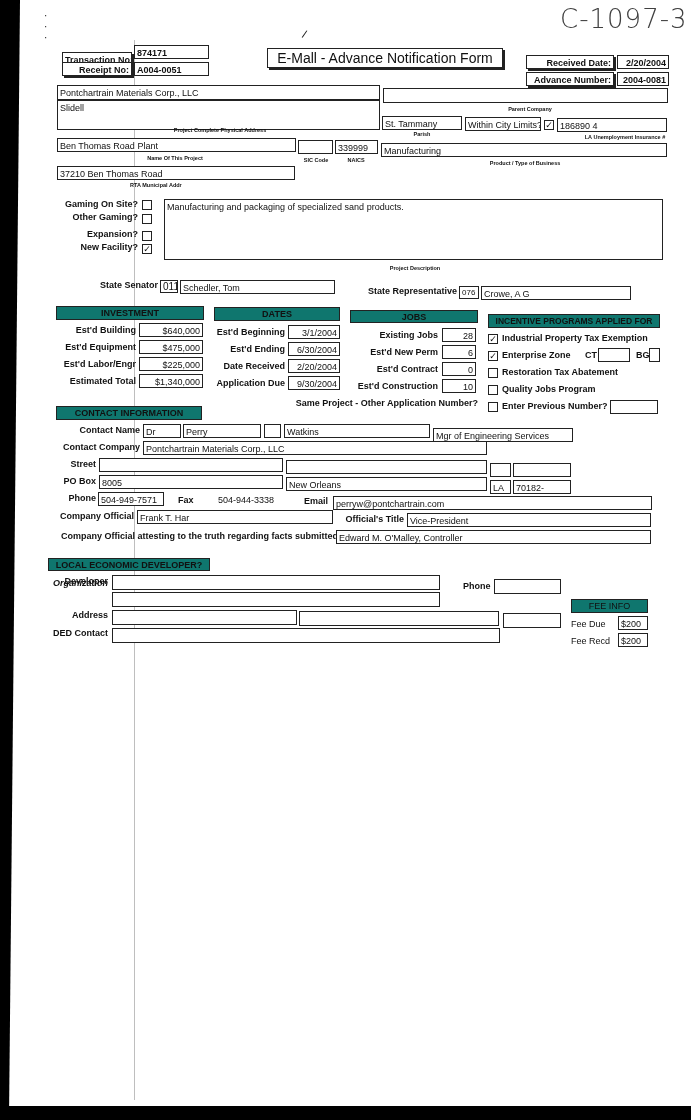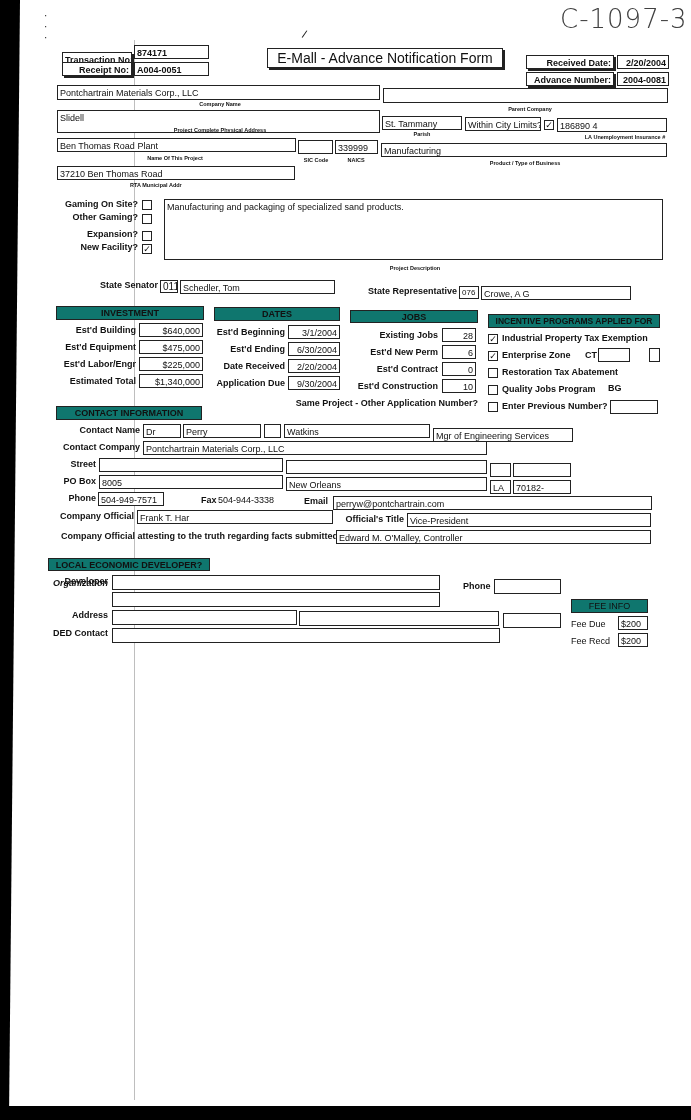--- a/index.html
+++ b/index.html
@@ -45,21 +45,21 @@
 <div class="box r shadow" style="left:526px;top:55px;width:88px;height:14px;font-weight:bold;">Received Date:</div>
 <div class="box r" style="left:617px;top:55px;width:52px;height:14px;font-weight:bold;">2/20/2004</div>
 <div class="box r shadow" style="left:526px;top:72px;width:88px;height:14px;font-weight:bold;">Advance Number:</div>
 <div class="box r" style="left:617px;top:72px;width:52px;height:14px;font-weight:bold;">2004-0081</div>
 
 <div class="box" style="left:57px;top:85px;width:323px;height:15px;">Pontchartrain Materials Corp., LLC</div>
 <div class="cap" style="left:180px;top:101px;width:80px;">Company Name</div>
 <div class="box" style="left:383px;top:88px;width:285px;height:15px;"></div>
 <div class="cap" style="left:490px;top:106px;width:80px;">Parent Company</div>
 
-<div class="box" style="left:57px;top:110px;width:323px;height:23px;">Slidell</div>
+<div class="box" style="left:57px;top:100px;width:323px;height:30px;">Slidell</div>
 <div class="cap" style="left:150px;top:127px;width:140px;">Project Complete Physical Address</div>
 <div class="box" style="left:382px;top:116px;width:80px;height:14px;">St. Tammany</div>
 <div class="cap" style="left:402px;top:131px;width:40px;">Parish</div>
 <div class="box" style="left:465px;top:117px;width:76px;height:14px;">Within City Limits?</div>
 <div class="cb" style="left:544px;top:120px;">✓</div>
 <div class="box" style="left:557px;top:118px;width:110px;height:14px;">186890 4</div>
 <div class="cap" style="left:560px;top:134px;width:130px;">LA Unemployment Insurance #</div>
 
 <div class="box" style="left:57px;top:138px;width:239px;height:14px;">Ben Thomas Road Plant</div>
 <div class="cap" style="left:120px;top:155px;width:110px;">Name Of This Project</div>
@@ -123,21 +123,21 @@
 <div class="box r" style="left:442px;top:379px;width:34px;height:14px;">10</div>
 <div class="lbl r" style="left:280px;top:398px;width:198px;">Same Project - Other Application Number?</div>
 
 <div class="hdr" style="left:488px;top:314px;width:172px;height:14px;font-size:8.5px;">INCENTIVE PROGRAMS APPLIED FOR</div>
 <div class="cb" style="left:488px;top:334px;">✓</div>
 <div class="lbl" style="left:502px;top:333px;">Industrial Property Tax Exemption</div>
 <div class="cb" style="left:488px;top:351px;">✓</div>
 <div class="lbl" style="left:502px;top:350px;">Enterprise Zone</div>
 <div class="lbl" style="left:585px;top:350px;">CT</div>
 <div class="box" style="left:598px;top:348px;width:32px;height:14px;"></div>
-<div class="lbl" style="left:608px;top:350px;margin-top:33px;">BG</div>
+<div class="lbl" style="left:636px;top:350px;">BG</div>
 <div class="box" style="left:649px;top:348px;width:11px;height:14px;"></div>
 <div class="cb" style="left:488px;top:368px;"></div>
 <div class="lbl" style="left:502px;top:367px;">Restoration Tax Abatement</div>
 <div class="cb" style="left:488px;top:385px;"></div>
 <div class="lbl" style="left:502px;top:384px;">Quality Jobs Program</div>
 <div class="cb" style="left:488px;top:402px;"></div>
 <div class="lbl" style="left:502px;top:401px;">Enter Previous Number?</div>
 <div class="box" style="left:610px;top:400px;width:48px;height:14px;"></div>
 
 <div class="hdr" style="left:56px;top:406px;width:146px;height:14px;">CONTACT INFORMATION</div>
@@ -158,21 +158,21 @@
 <div class="box" style="left:513px;top:463px;width:58px;height:14px;"></div>
 
 <div class="lbl r" style="left:56px;top:476px;width:40px;">PO Box</div>
 <div class="box" style="left:99px;top:475px;width:184px;height:14px;">8005</div>
 <div class="box" style="left:286px;top:477px;width:201px;height:14px;">New Orleans</div>
 <div class="box" style="left:490px;top:480px;width:21px;height:14px;">LA</div>
 <div class="box" style="left:513px;top:480px;width:58px;height:14px;">70182-</div>
 
 <div class="lbl r" style="left:56px;top:493px;width:40px;">Phone</div>
 <div class="box" style="left:98px;top:492px;width:66px;height:14px;">504-949-7571</div>
-<div class="lbl" style="left:201px;top:495px;">Fax</div>
+<div class="lbl" style="left:178px;top:495px;">Fax</div>
 <div class="abs" style="left:218px;top:495px;font-size:9px;">504-944-3338</div>
 <div class="lbl" style="left:304px;top:496px;">Email</div>
 <div class="box" style="left:333px;top:496px;width:319px;height:14px;">perryw@pontchartrain.com</div>
 
 <div class="lbl r" style="left:50px;top:511px;width:84px;">Company Official</div>
 <div class="box" style="left:137px;top:510px;width:196px;height:14px;">Frank T. Har</div>
 <div class="lbl r" style="left:340px;top:514px;width:64px;">Official's Title</div>
 <div class="box" style="left:407px;top:513px;width:244px;height:14px;">Vice-President</div>
 
 <div class="lbl" style="left:61px;top:531px;">Company Official attesting to the truth regarding facts submitted:</div>

